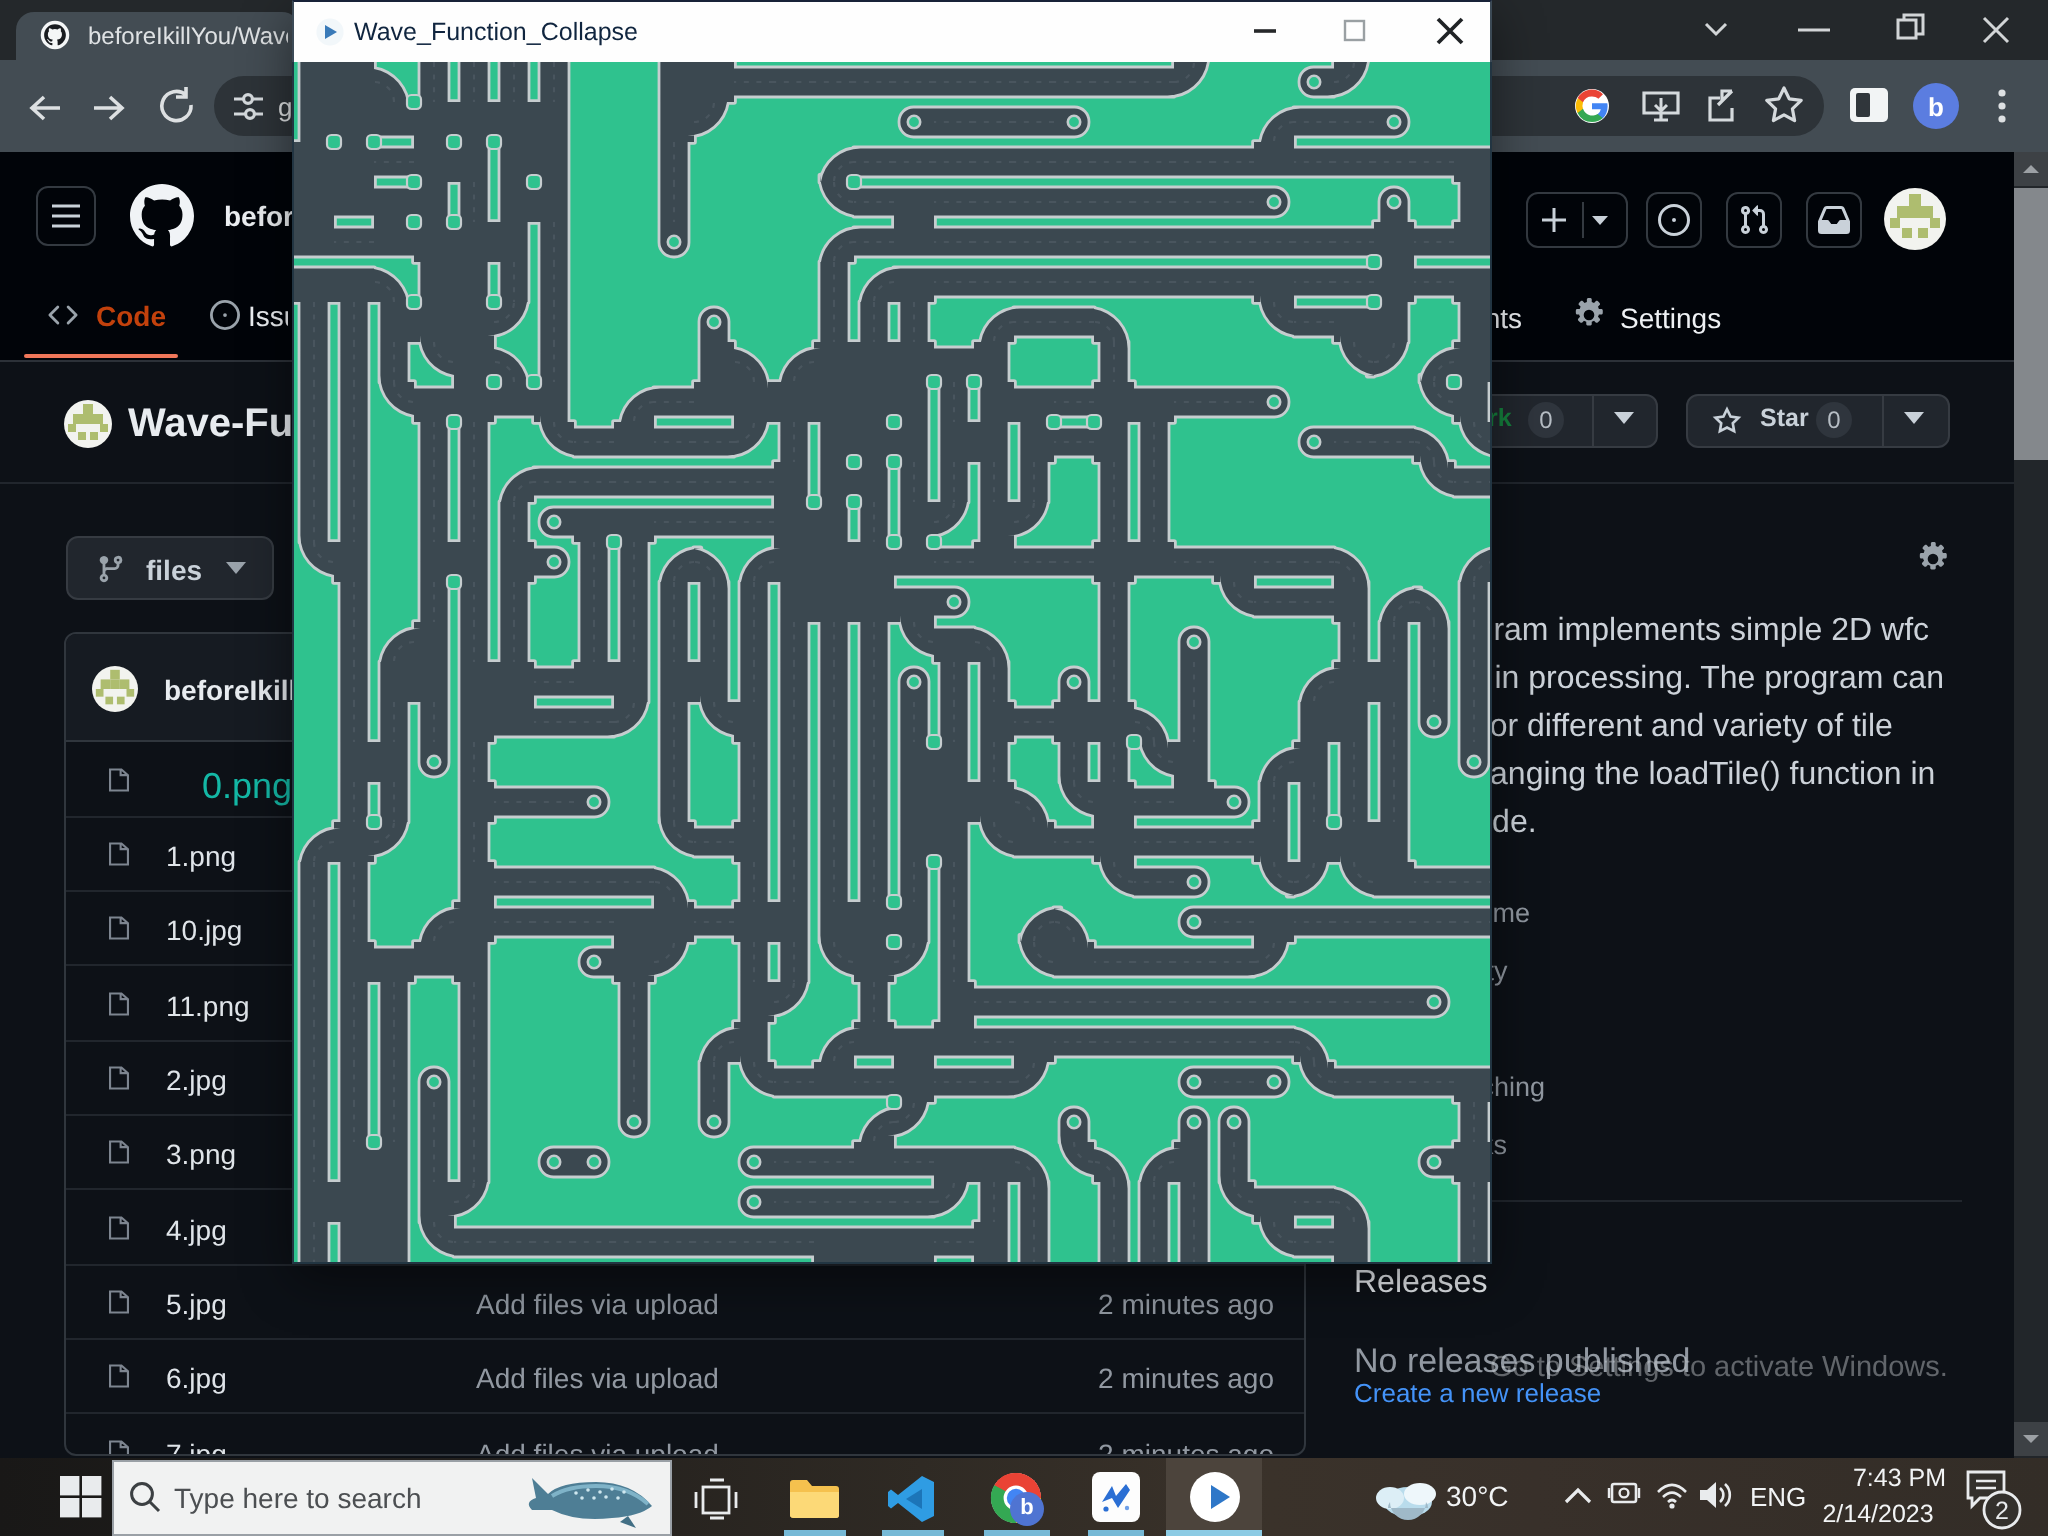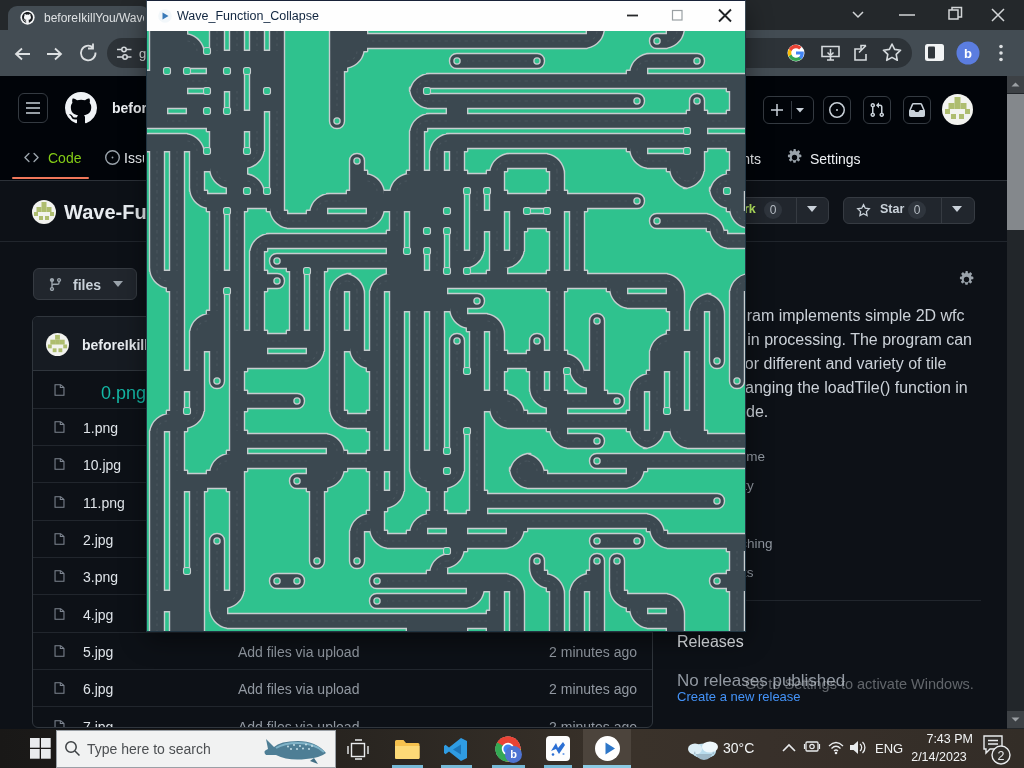--- a/index.html
+++ b/index.html
@@ -84,21 +84,21 @@
       </g>
   </svg>
   <svg class="abs" style="left:65px;top:92px" width="32" height="32" viewBox="0 0 16 16">
     <path fill="#f0f3f6" d="M8 0c4.42 0 8 3.58 8 8a8.01 8.01 0 0 1-5.45 7.59c-.4.08-.55-.17-.55-.38 0-.27.01-1.13.01-2.2 0-.75-.25-1.23-.54-1.48 1.78-.2 3.65-.88 3.65-3.95 0-.88-.31-1.59-.82-2.15.08-.2.36-1.02-.08-2.12 0 0-.67-.22-2.2.82-.64-.18-1.32-.27-2-.27-.68 0-1.36.09-2 .27-1.53-1.03-2.2-.82-2.2-.82-.44 1.1-.16 1.92-.08 2.12-.51.56-.82 1.27-.82 2.15 0 3.06 1.86 3.75 3.64 3.95-.23.2-.44.55-.51 1.07-.46.21-1.61.55-2.33-.66-.15-.24-.6-.83-1.23-.82-.67.01-.27.38.01.53.34.19.73.9.82 1.13.16.45.68 1.31 2.69.94 0 .67.01 1.3.01 1.49 0 .21-.15.45-.55.38A8.01 8.01 0 0 1 0 8c0-4.42 3.58-8 8-8z"></path>
   </svg>
   <div class="abs" style="left:112px;top:100px;width:34px;height:19px;overflow:hidden;font-size:14px;font-weight:600;color:#eceff2;white-space:nowrap">beforeIkillYou</div>
 
   <svg class="abs" style="left:23px;top:150px" width="17" height="15" viewBox="0 0 16 16">
     <path fill="#9aa3ab" d="M4.72 3.22a.75.75 0 0 1 1.06 1.06L2.06 8l3.72 3.72a.75.75 0 1 1-1.06 1.06L.47 8.53a.75.75 0 0 1 0-1.06l4.25-4.25zm6.56 0a.75.75 0 1 0-1.06 1.06L13.94 8l-3.72 3.72a.75.75 0 1 0 1.06 1.06l4.25-4.25a.75.75 0 0 0 0-1.06l-4.25-4.25z"></path>
   </svg>
-  <div class="abs" style="left:48px;top:150px;font-size:14px;font-weight:400;color:#84cc16">Code</div>
+  <div class="abs" style="left:48px;top:150px;font-size:14px;font-weight:700;color:#c2410c">Code</div>
   <div class="abs" style="left:12px;top:177px;width:77px;height:2px;background:#f0775a;border-radius:2px"></div>
   <svg class="abs" style="left:105px;top:150px" width="15" height="15" viewBox="0 0 16 16">
     <path fill="#9aa3ab" d="M8 1.5a6.5 6.5 0 1 0 0 13 6.5 6.5 0 0 0 0-13zM0 8a8 8 0 1 1 16 0A8 8 0 0 1 0 8zm9 0a1 1 0 1 1-2 0 1 1 0 0 1 2 0z"></path>
   </svg>
   <div class="abs" style="left:124px;top:150px;width:20px;height:18px;overflow:hidden;font-size:14px;color:#eef1f4">Issues</div>
   <div class="abs" style="left:731px;top:151px;width:30px;height:18px;overflow:hidden;direction:rtl;font-size:14px;color:#eef1f4;white-space:nowrap">Insights</div>
   <svg class="abs" style="left:786px;top:149px" width="17" height="17" viewBox="0 0 16 16">
     <path fill="#9aa3ab" d="M8 0a8.2 8.2 0 0 1 .701.031c.355.04.588.354.588.71v1.102c.38.108.743.26 1.082.452l.78-.78c.252-.25.638-.302.932-.094a8.04 8.04 0 0 1 .992.992c.208.294.156.68-.094.931l-.78.78c.192.34.344.703.452 1.083h1.102c.356 0 .67.233.71.588a8.162 8.162 0 0 1 0 1.402c-.04.355-.354.588-.71.588h-1.102c-.108.38-.26.743-.452 1.082l.78.78c.25.252.302.638.094.932a8.04 8.04 0 0 1-.992.992c-.294.208-.68.156-.931-.094l-.78-.78c-.34.192-.703.344-1.083.452v1.102c0 .356-.233.67-.588.71a8.162 8.162 0 0 1-1.402 0c-.355-.04-.588-.354-.588-.71v-1.102a5.5 5.5 0 0 1-1.082-.452l-.78.78c-.252.25-.638.302-.932.094a8.04 8.04 0 0 1-.992-.992c-.208-.294-.156-.68.094-.931l.78-.78a5.5 5.5 0 0 1-.452-1.083H2.529c-.356 0-.67-.233-.71-.588a8.162 8.162 0 0 1 0-1.402c.04-.355.354-.588.71-.588h1.102c.108-.38.26-.743.452-1.082l-.78-.78c-.25-.252-.302-.638-.094-.932.284-.36.616-.692.992-.992.294-.208.68-.156.931.094l.78.78c.34-.192.703-.344 1.083-.452V.741c0-.356.233-.67.588-.71C7.534.011 7.766 0 8 0zm0 5.5a2.5 2.5 0 1 0 0 5 2.5 2.5 0 0 0 0-5z"></path>
   </svg>
   <div class="abs" style="left:810px;top:151px;font-size:14px;color:#eef1f4">Settings</div>
@@ -150,21 +150,21 @@
           <rect x="18" y="12" width="4" height="4"></rect>
           <rect x="7" y="16" width="4" height="4"></rect>
           <rect x="13" y="16" width="4" height="4"></rect>
       </g>
     </svg>
   </div>
   <div class="abs" style="left:64px;top:201px;width:84px;height:24px;overflow:hidden;font-size:20px;font-weight:600;color:#e8ecf0;white-space:nowrap">Wave-Function-Collapse</div>
 
   <div class="abs" style="left:705px;top:197px;width:124px;height:27px;border:1px solid #363b42;border-radius:6px;background:#21262d"></div>
   <div class="abs" style="left:764px;top:201px;width:18px;height:18px;border-radius:50%;background:#2f353d;color:#b6bdc4;font-size:12px;text-align:center;line-height:18px">0</div>
-  <div class="abs" style="left:744px;top:202px;font-size:12.5px;font-weight:600;color:#bef264">rk</div>
+  <div class="abs" style="left:744px;top:202px;font-size:12.5px;font-weight:600;color:#15803d">rk</div>
   <div class="abs" style="left:795.5px;top:197px;width:0;height:27px;border-left:1px solid #363b42"></div>
   <svg class="abs" style="left:807px;top:206px" width="10" height="8" viewBox="0 0 10 8">
       <path d="M0 0h10L5 6z" fill="#c9d1d9"></path>
     </svg>
 
   <div class="abs" style="left:843px;top:197px;width:132px;height:27px;border:1px solid #363b42;border-radius:6px;background:#21262d"></div>
   <svg class="abs" style="left:856px;top:203px" width="15" height="15" viewBox="0 0 16 16">
     <path fill="none" stroke="#c9d1d9" stroke-width="1.4" d="M8 1.75l1.9 3.85 4.25.62-3.07 3 .72 4.23L8 11.45l-3.8 2 .72-4.23-3.07-3 4.25-.62z"></path>
   </svg>
   <div class="abs" style="left:880px;top:202px;font-size:12.5px;font-weight:600;color:#c9d1d9">Star</div>

